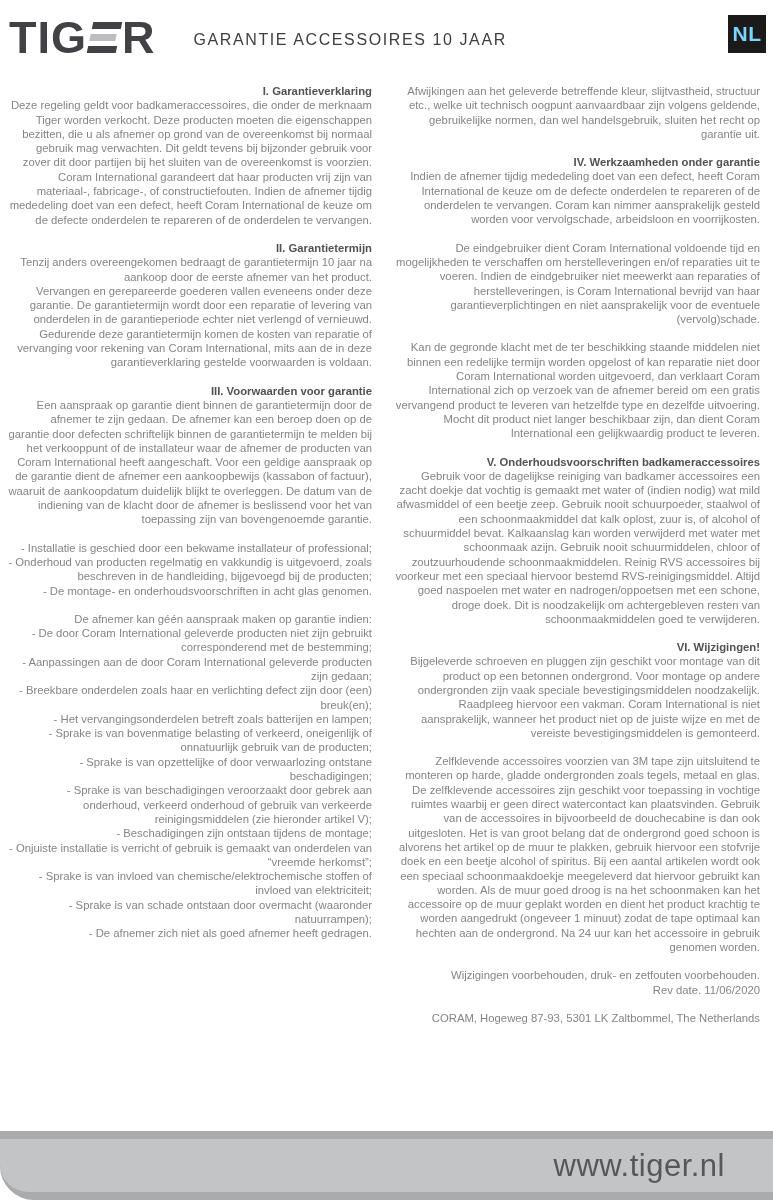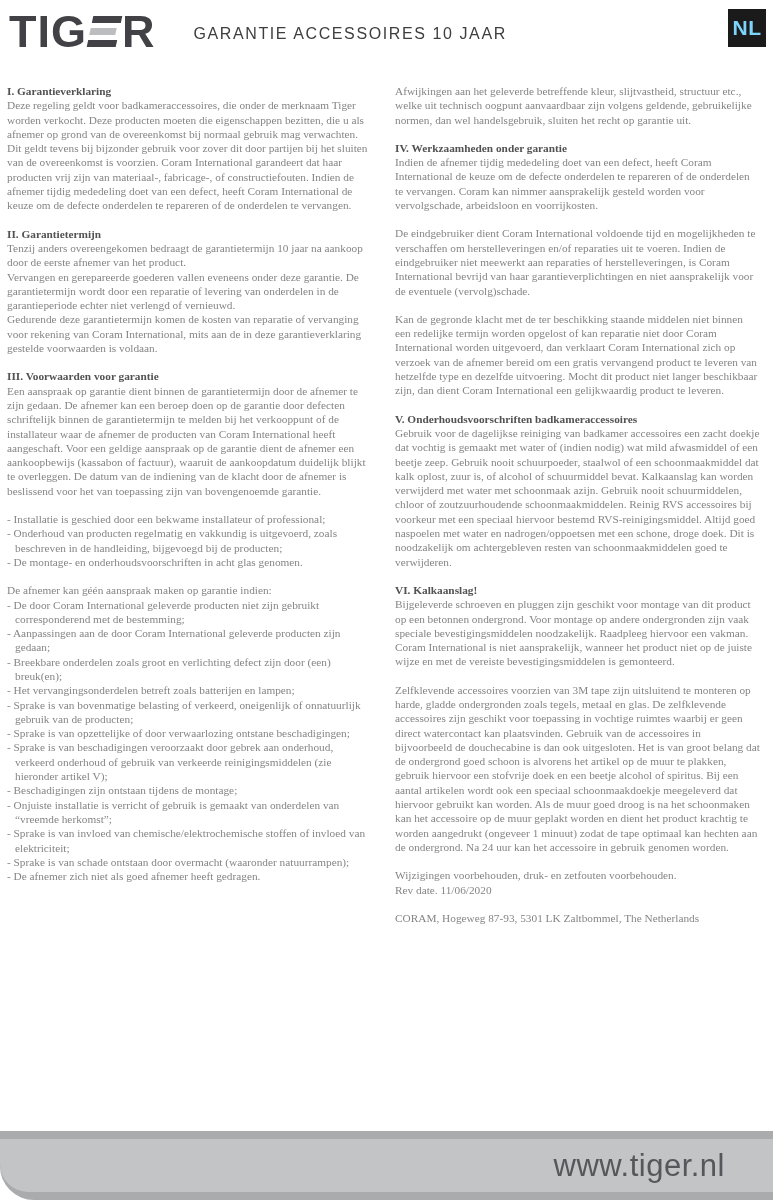--- a/index.html
+++ b/index.html
@@ -7,21 +7,21 @@
     width:773px;height:1200px;
     background:#ffffff;
     font-family:"Liberation Sans", sans-serif;
     position:relative;
     overflow:hidden;
   }
   .page{width:773px;height:1200px;position:relative;}
   
   .header{
     display:flex;align-items:flex-start;
-    padding:9px 7px 0 9px;height:56px;box-sizing:border-box;
+    padding:15px 7px 0 9px;height:56px;box-sizing:border-box;
   }
   .logo{
     display:inline-block;
     font-size:45px;line-height:45px;font-weight:bold;
     color:var(--logo-dark,#414146);
     letter-spacing:1px;white-space:nowrap;
   }
   .logo-e{
     display:inline-block;width:29px;height:31px;position:relative;
     margin:0 3px;transform:skewX(-12deg);
@@ -45,22 +45,21 @@
   
   .cols{
     display:flex;gap:23px;
     padding:28px 13px 0 7px;
     box-sizing:border-box;
   }
   .col{
     width:365px;
     font-size:11.3px;line-height:14.3px;
     color:var(--body-text,#858585);
-    text-align:left;
-    font-family:Liberation Serif, serif;
+    text-align:right;
   }
   .h{font-weight:bold;color:var(--heading-text,#525252);}
   .p{margin:0;}
   .li{margin:0;padding-left:8px;text-indent:-8px;}
   .gap{height:14px;}
   
   .footer{position:absolute;left:0;right:0;top:1131px;height:69px;}
   .footer-band{
     position:absolute;left:0;right:0;top:0;bottom:0;
     background:var(--footer-band,#a9abad);
@@ -108,21 +107,21 @@
       <div class="gap"></div>
 
       <p class="li">- Installatie is geschied door een bekwame installateur of professional;</p>
       <p class="li">- Onderhoud van producten regelmatig en vakkundig is uitgevoerd, zoals beschreven in de handleiding, bijgevoegd bij de producten;</p>
       <p class="li">- De montage- en onderhoudsvoorschriften in acht glas genomen.</p>
       <div class="gap"></div>
 
       <p class="p">De afnemer kan géén aanspraak maken op garantie indien:</p>
       <p class="li">- De door Coram International geleverde producten niet zijn gebruikt corresponderend met de bestemming;</p>
       <p class="li">- Aanpassingen aan de door Coram International geleverde producten zijn gedaan;</p>
-      <p class="li">- Breekbare onderdelen zoals groot en verlichting defect zijn door (een) breuk(en);</p>
+      <p class="li">- Breekbare onderdelen zoals haar en verlichting defect zijn door (een) breuk(en);</p>
       <p class="li">- Het vervangingsonderdelen betreft zoals batterijen en lampen;</p>
       <p class="li">- Sprake is van bovenmatige belasting of verkeerd, oneigenlijk of onnatuurlijk gebruik van de producten;</p>
       <p class="li">- Sprake is van opzettelijke of door verwaarlozing ontstane beschadigingen;</p>
       <p class="li">- Sprake is van beschadigingen veroorzaakt door gebrek aan onderhoud, verkeerd onderhoud of gebruik van verkeerde reinigingsmiddelen (zie hieronder artikel V);</p>
       <p class="li">- Beschadigingen zijn ontstaan tijdens de montage;</p>
       <p class="li">- Onjuiste installatie is verricht of gebruik is gemaakt van onderdelen van “vreemde herkomst”;</p>
       <p class="li">- Sprake is van invloed van chemische/elektrochemische stoffen of invloed van elektriciteit;</p>
       <p class="li">- Sprake is van schade ontstaan door overmacht (waaronder natuurrampen);</p>
       <p class="li">- De afnemer zich niet als goed afnemer heeft gedragen.</p>
     </div>
@@ -136,21 +135,21 @@
       <div class="gap"></div>
       <p class="p">De eindgebruiker dient Coram International voldoende tijd en mogelijkheden te verschaffen om herstelleveringen en/of reparaties uit te voeren. Indien de eindgebruiker niet meewerkt aan reparaties of herstelleveringen, is Coram International bevrijd van haar garantieverplichtingen en niet aansprakelijk voor de eventuele (vervolg)schade.</p>
       <div class="gap"></div>
       <p class="p">Kan de gegronde klacht met de ter beschikking staande middelen niet binnen een redelijke termijn worden opgelost of kan reparatie niet door Coram International worden uitgevoerd, dan verklaart Coram International zich op verzoek van de afnemer bereid om een gratis vervangend product te leveren van hetzelfde type en dezelfde uitvoering. Mocht dit product niet langer beschikbaar zijn, dan dient Coram International een gelijkwaardig product te leveren.</p>
       <div class="gap"></div>
 
       <div class="h">V. Onderhoudsvoorschriften badkameraccessoires</div>
       <p class="p">Gebruik voor de dagelijkse reiniging van badkamer accessoires een zacht doekje dat vochtig is gemaakt met water of (indien nodig) wat mild afwasmiddel of een beetje zeep. Gebruik nooit schuurpoeder, staalwol of een schoonmaakmiddel dat kalk oplost, zuur is, of alcohol of schuurmiddel bevat. Kalkaanslag kan worden verwijderd met water met schoonmaak azijn. Gebruik nooit schuurmiddelen, chloor of zoutzuurhoudende schoonmaakmiddelen. Reinig RVS accessoires bij voorkeur met een speciaal hiervoor bestemd RVS-reinigingsmiddel. Altijd goed naspoelen met water en nadrogen/oppoetsen met een schone, droge doek. Dit is noodzakelijk om achtergebleven resten van schoonmaakmiddelen goed te verwijderen.</p>
       <div class="gap"></div>
 
-      <div class="h">VI. Kalkaanslag!</div>
+      <div class="h">VI. Wijzigingen!</div>
       <p class="p">Bijgeleverde schroeven en pluggen zijn geschikt voor montage van dit product op een betonnen ondergrond. Voor montage op andere ondergronden zijn vaak speciale bevestigingsmiddelen noodzakelijk. Raadpleeg hiervoor een vakman. Coram International is niet aansprakelijk, wanneer het product niet op de juiste wijze en met de vereiste bevestigingsmiddelen is gemonteerd.</p>
       <div class="gap"></div>
       <p class="p">Zelfklevende accessoires voorzien van 3M tape zijn uitsluitend te monteren op harde, gladde ondergronden zoals tegels, metaal en glas. De zelfklevende accessoires zijn geschikt voor toepassing in vochtige ruimtes waarbij er geen direct watercontact kan plaatsvinden. Gebruik van de accessoires in bijvoorbeeld de douchecabine is dan ook uitgesloten. Het is van groot belang dat de ondergrond goed schoon is alvorens het artikel op de muur te plakken, gebruik hiervoor een stofvrije doek en een beetje alcohol of spiritus. Bij een aantal artikelen wordt ook een speciaal schoonmaakdoekje meegeleverd dat hiervoor gebruikt kan worden. Als de muur goed droog is na het schoonmaken kan het accessoire op de muur geplakt worden en dient het product krachtig te worden aangedrukt (ongeveer 1 minuut) zodat de tape optimaal kan hechten aan de ondergrond. Na 24 uur kan het accessoire in gebruik genomen worden.</p>
       <div class="gap"></div>
 
       <p class="p">Wijzigingen voorbehouden, druk- en zetfouten voorbehouden.</p>
       <p class="p">Rev date. 11/06/2020</p>
       <div class="gap"></div>
       <p class="p">CORAM, Hogeweg 87-93, 5301 LK Zaltbommel, The Netherlands</p>
     </div>

